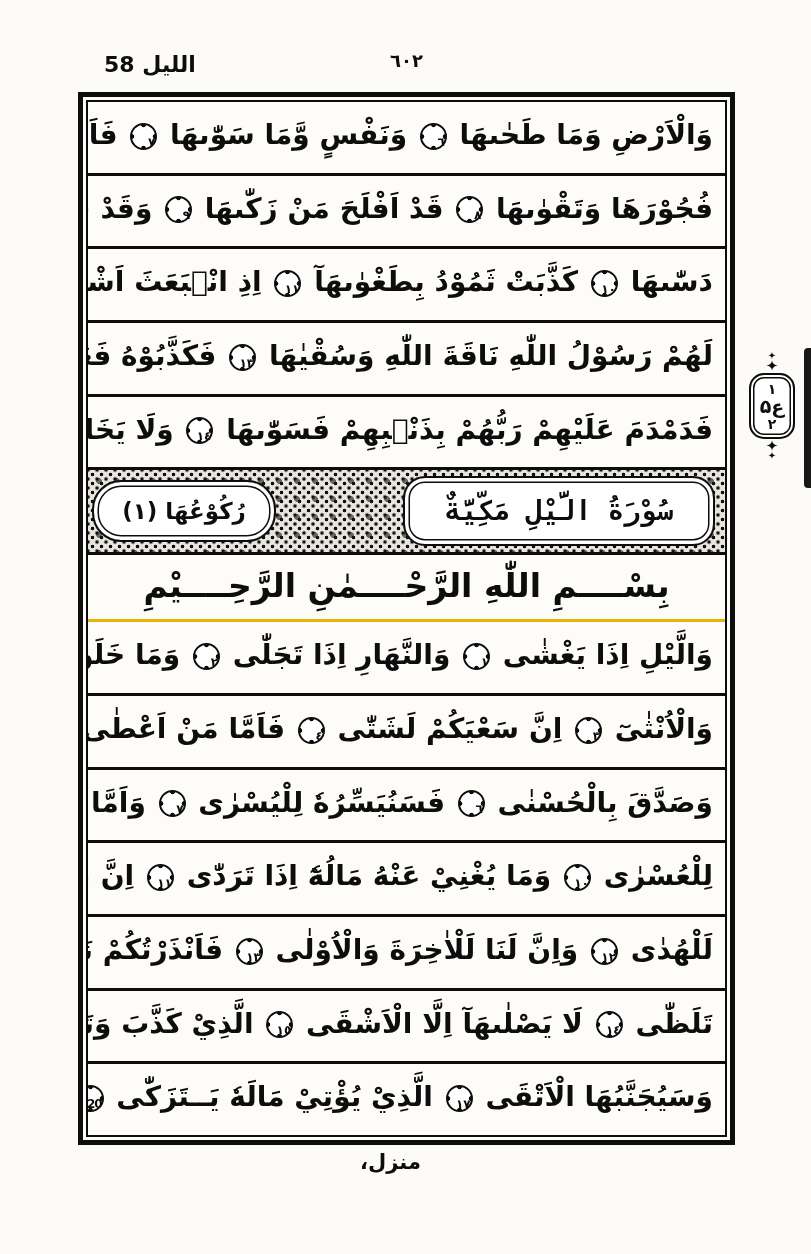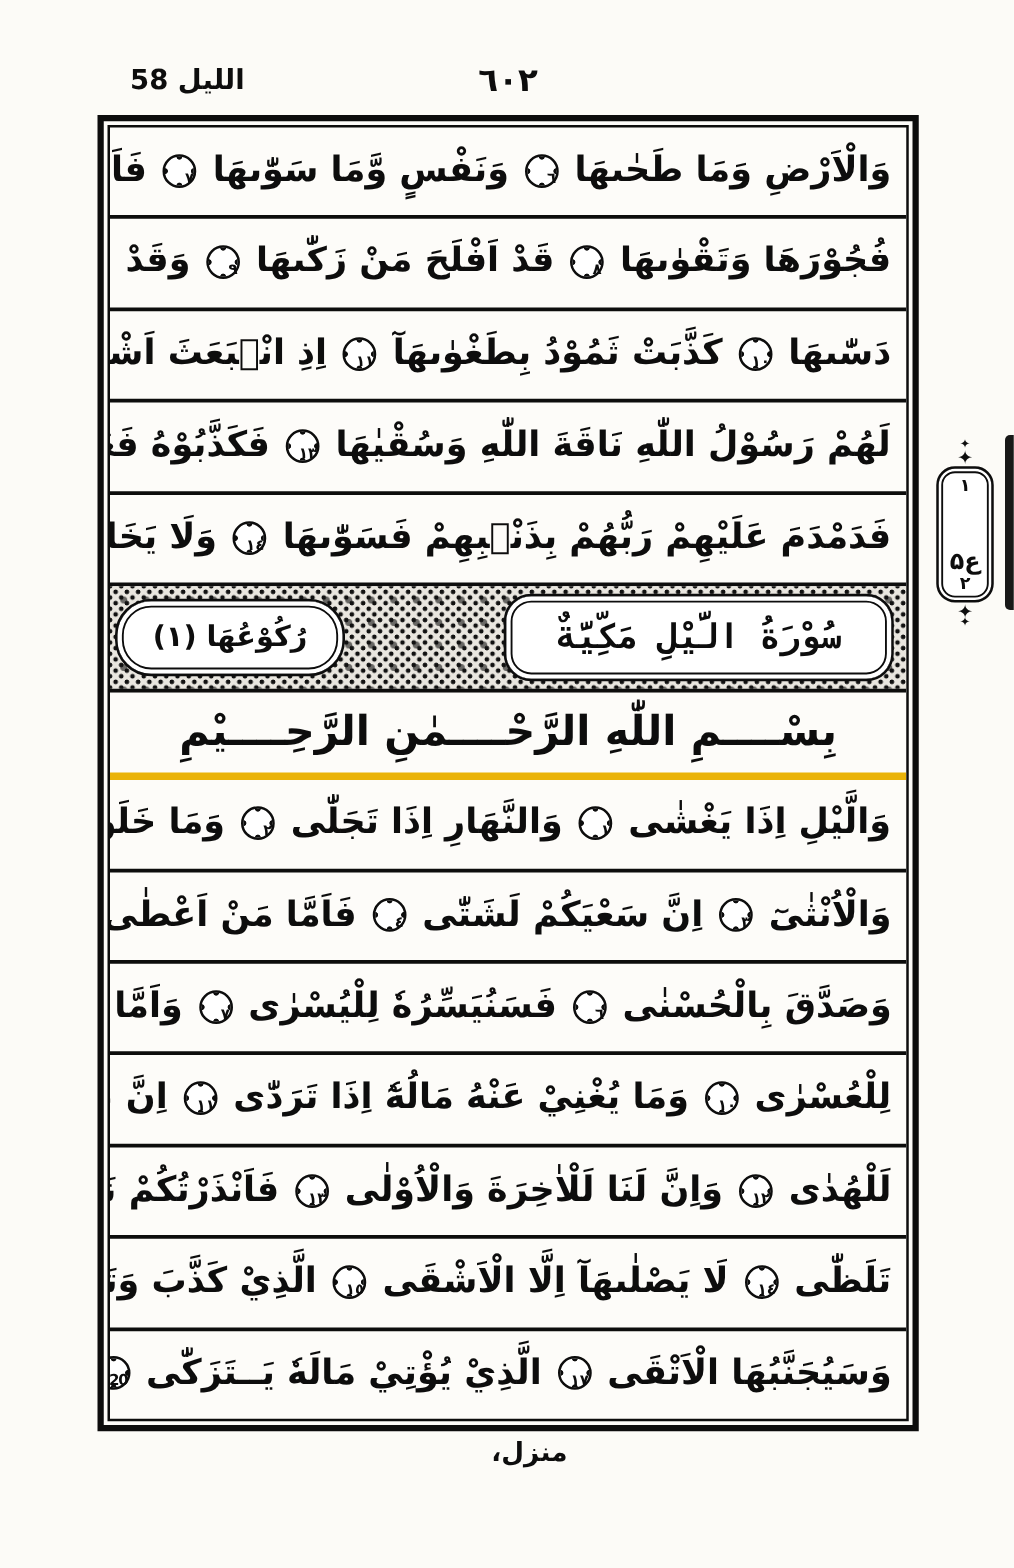--- a/index.html
+++ b/index.html
@@ -31,21 +31,21 @@
     position: absolute;
     right: 30px;
     top: 2px;
     margin-top: 48px;
   }
   .running-header .hdr-center {
     position: absolute;
     left: 50%;
     transform: translateX(-50%);
     top: 4px;
-    font-size: 26px;
+    font-size: 18px;
   }
   .running-header .hdr-left {
     position: absolute;
     left: 26px;
     top: 6px;
     font-size: 22px;
   }
 
   
   .main-box {
@@ -153,21 +153,21 @@
     font-size: 27px;
     padding: 0 20px;
     margin: 0 6px;
     font-family: Liberation Mono, monospace;
   }
 
   
   .bismillah-row {
     height: 64px;
     flex: none;
-    border-bottom: 6px solid #eab308;
+    border-bottom: 3px solid #eab308;
     text-align: center;
     direction: rtl;
     font-weight: bold;
     font-size: 33px;
     line-height: 62px;
     white-space: nowrap;
     overflow: hidden;
   }
 
   
@@ -193,37 +193,37 @@
     background: #fff;
     padding: 7px 9px 6px;
     display: flex;
     flex-direction: column;
     align-items: center;
     gap: 1px;
     font-weight: bold;
     font-size: 14px;
     margin: 1px 0;
   }
-  .mm-box .mm-mid { font-size: 19px; margin-top: 43px; }
+  .mm-box .mm-mid { font-size: 19px; }
 
   
   .edge-artifact {
     position: absolute;
     right: 0;
     top: 348px;
     width: 7px;
     height: 140px;
     background: #181818;
     border-radius: 4px 0 0 4px;
   }
 
   
   .footer-catchword {
     position: absolute;
-    left: 95px;
+    left: 62px;
     width: 657px;
     top: 1150px;
     text-align: center;
     font-weight: bold;
     font-size: 21px;
     direction: rtl;
   }
 </style>
 </head>
 <body>

